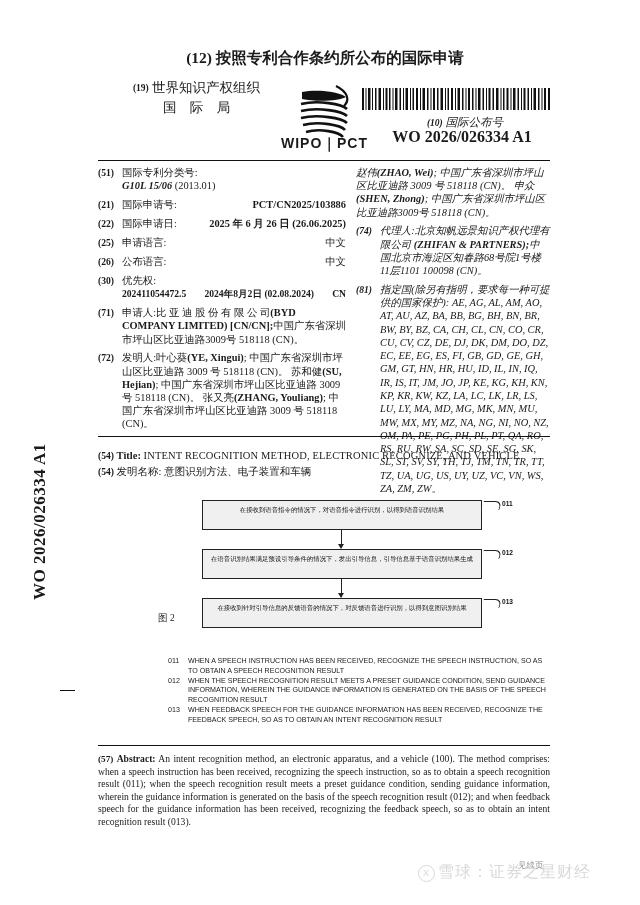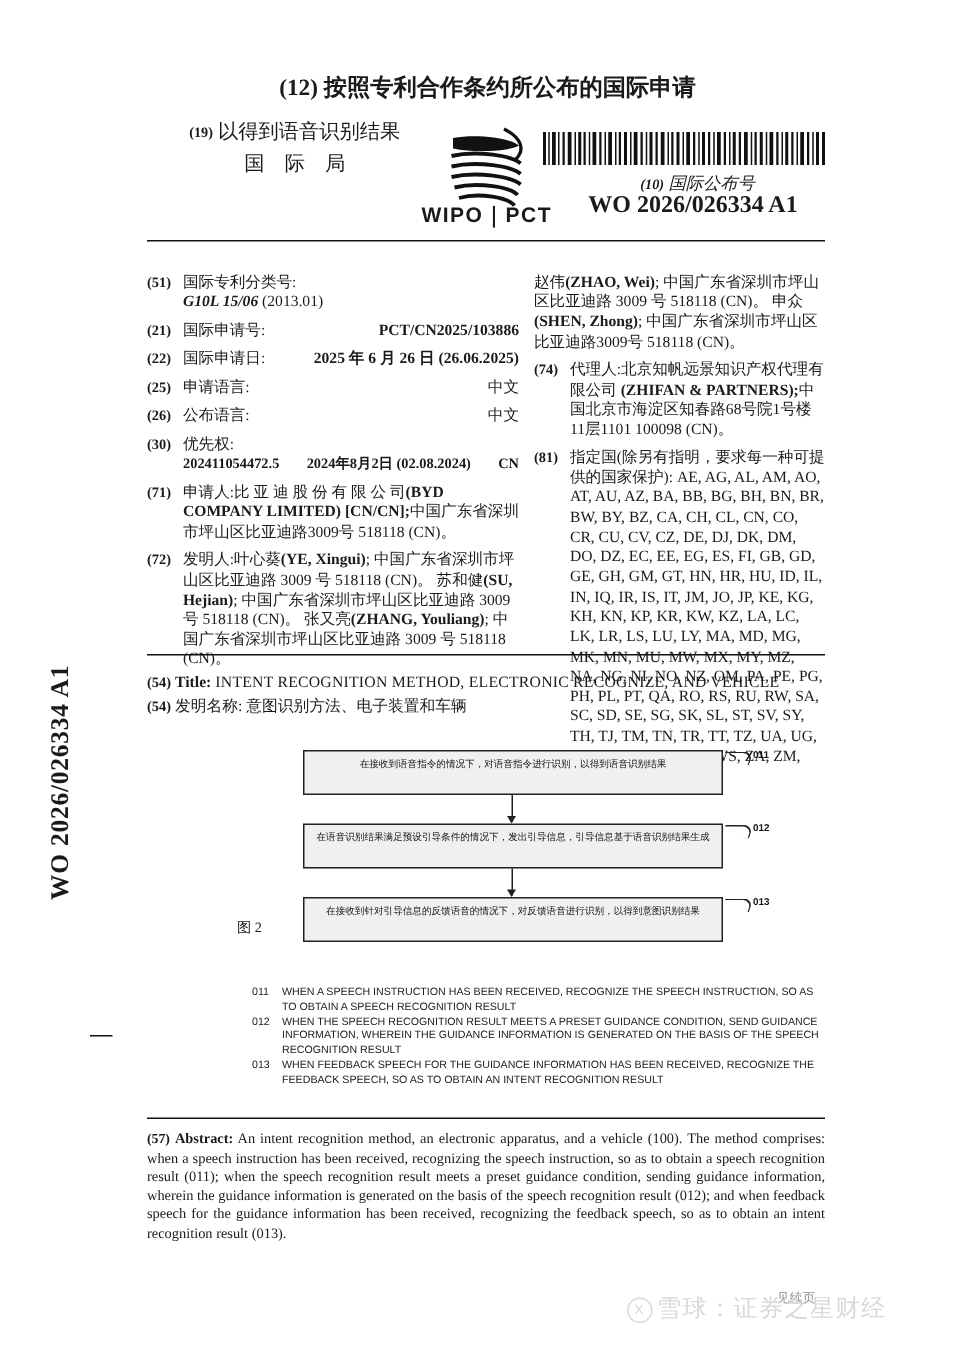--- a/index.html
+++ b/index.html
@@ -126,30 +126,29 @@
     font-size: 16px;
     font-weight: bold;
   }
 
   
   .biblio {
     position: absolute;
     left: 98px; top: 166px;
     width: 452px;
     height: 258px;
-    margin-top: 16px;
   }
   .col {
     position: absolute;
     top: 0;
     font-size: 10.4px;
     line-height: 13.4px;
   }
   .col-left  { left: 0px;   width: 248px; }
-  .col-right { left: 258px; width: 194px; }
+  .col-right { left: 258px; width: 194px; font-style: italic; }
 
   .fld { position: relative; margin-bottom: 5.5px; }
   .code {
     position: absolute;
     left: 0; top: 0;
     width: 22px;
     font-weight: bold;
     font-size: 9.6px;
   }
   .fld .body { margin-left: 24px; }
@@ -320,21 +319,21 @@
   <div class="spine-rule"></div>
   <div class="spine">WO 2026/026334 A1</div>
 
   <div class="hdr-title">
     <span class="num">(12)</span>
     <span>按照专利合作条约所公布的国际申请</span>
   </div>
 
   <div class="wipo-org">
     <span class="lbl">(19)</span>
-    <span>以得到语音识别结果</span>
+    <span>世界知识产权组织</span>
     <span class="l2">国 际 局</span>
   </div>
 
 
   <svg class="logo" viewBox="0 0 72 72">
     <g fill="none" stroke="#111" stroke-width="2.6">
       <path d="M14 12 C30 9, 52 12, 58 17 C52 21, 28 22, 14 19 Z" fill="#111" stroke="none"></path>
       <path d="M13 24 C30 20, 54 24, 59 29"></path>
       <path d="M13 31 C30 27, 54 31, 59 36"></path>
       <path d="M13 38 C30 34, 54 38, 59 43"></path>

